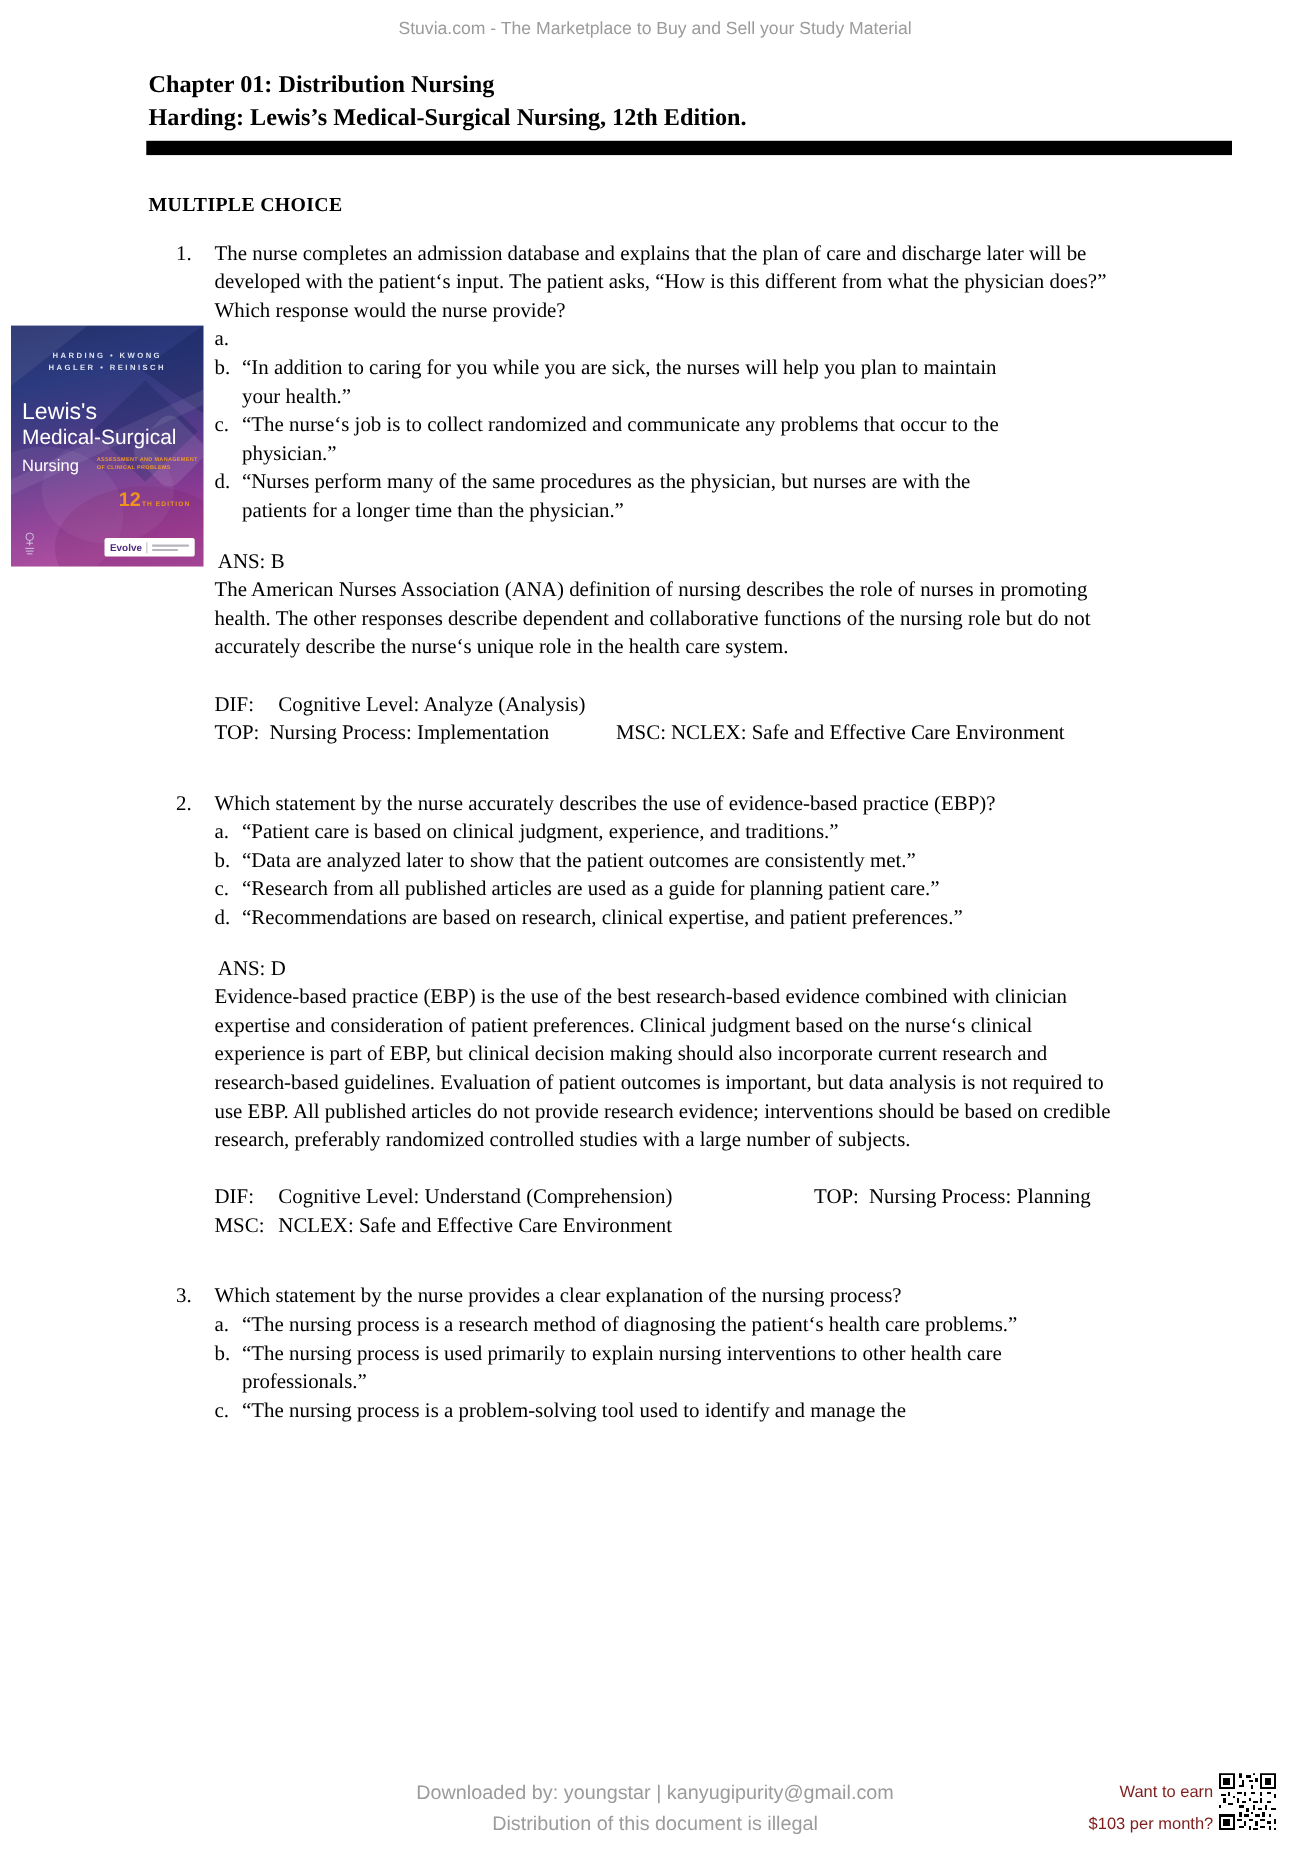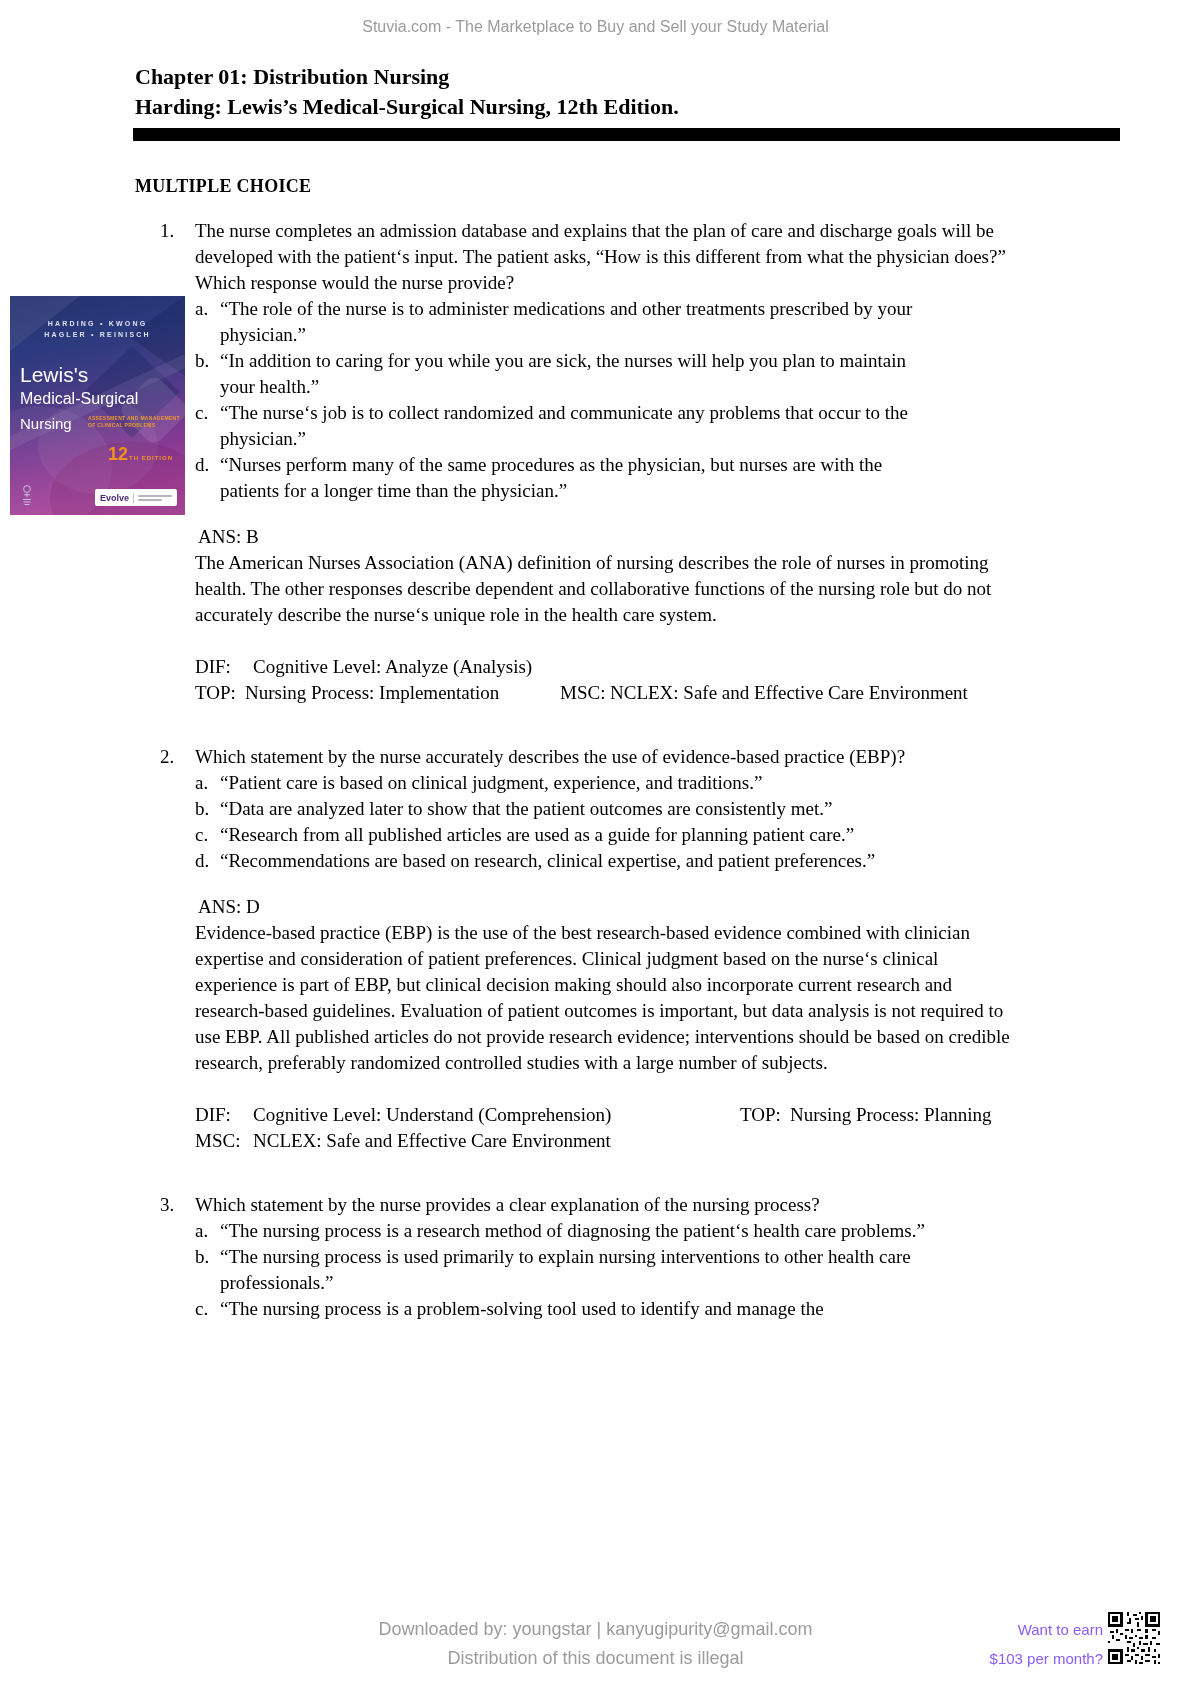--- a/index.html
+++ b/index.html
@@ -15,21 +15,21 @@
 
   
   .book-cover{position:absolute;left:10px;top:296px;width:175px;height:219px;overflow:hidden;
         background:linear-gradient(168deg,#24306c 0%,#2b3a7e 22%,#3f3c84 38%,#62398c 55%,#8a3a93 72%,#a7439a 88%,#b14fa0 100%);}
   .cover-art{position:absolute;left:0;top:0;width:100%;height:100%;}
   .cover-authors{position:absolute;top:22px;left:0;right:0;text-align:center;
         font-family:"Liberation Sans",sans-serif;font-size:7px;font-weight:bold;
         letter-spacing:2.2px;color:#dde2f2;line-height:11px;}
   .cover-title{position:absolute;left:10px;top:66px;font-family:"Liberation Sans",sans-serif;color:#fff;}
   .ct1{font-size:21px;line-height:25px;}
-  .ct2{font-size:16px;line-height:24px;}
+  .ct2{font-size:19px;line-height:24px;}
   .ct3{font-size:15px;line-height:25px;}
   .cover-subtitle{position:absolute;left:78px;top:119px;font-family:"Liberation Sans",sans-serif;
         font-size:5px;font-weight:bold;letter-spacing:.3px;color:#f0992b;line-height:7px;}
   .cover-edition{position:absolute;right:12px;top:148px;color:#f0941e;font-family:"Liberation Sans",sans-serif;white-space:nowrap;}
   .ed-num{font-size:18px;font-weight:bold;}
   .ed-suffix{font-size:6px;font-weight:bold;letter-spacing:1px;margin-left:1px;}
   .publisher-logo{position:absolute;left:10px;bottom:5px;opacity:.85;}
   .evolve-box{position:absolute;right:8px;bottom:9px;width:82px;height:17px;background:#fff;border-radius:2px;
         display:flex;align-items:center;padding:0 5px;box-sizing:border-box;}
   .evolve-word{font-family:"Liberation Sans",sans-serif;font-size:9px;font-weight:bold;color:#4b2a7b;}
@@ -53,21 +53,21 @@
   .meta-pair{display:flex;}
   .wl-58{width:58px;flex:0 0 58px;}
   .wl-50{width:50px;flex:0 0 50px;}
   .wp-365{width:365px;flex:0 0 365px;}
   .wp-545{width:545px;flex:0 0 545px;}
 
   
   .footer-center{position:absolute;left:0;right:0;top:1615px;text-align:center;
         font-family:"Liberation Sans",sans-serif;font-size:18px;color:#9b9b9b;line-height:29px;}
   .footer-earn{position:absolute;right:88px;top:1615px;text-align:right;
-        font-family:"Liberation Sans",sans-serif;font-size:15px;color:#8b5cf6;line-height:29px;}
+        font-family:"Liberation Sans",sans-serif;font-size:15px;color:#7f1d1d;line-height:29px;}
   .qr{position:absolute;left:1108px;top:1612px;width:52px;height:52px;}
 </style>
 </head>
 <body>
 
 <div class="page">
 
   <div class="site-header">Stuvia.com - The Marketplace to Buy and Sell your Study Material</div>
 
   <div class="doc-title">
@@ -122,24 +122,23 @@
           <span></span>
         </span>
     </div>
   </div>
 
   <div class="questions">
 
     <div class="question">
       <span class="q-num">1.</span>
       <div class="q-body">
-        <div class="stem">The nurse completes an admission database and explains that the plan of care and discharge goals will be developed with the patient‘s input. The patient asks, “How is this different from what the physician does?” Which response would the nurse provide?</div>
+        <div class="stem">The nurse completes an admission database and explains that the plan of care and discharge later will be developed with the patient‘s input. The patient asks, “How is this different from what the physician does?” Which response would the nurse provide?</div>
         <div class="option">
           <span class="opt-letter">a.</span>
-          <span class="opt-text">“The role of the nurse is to administer medications and other treatments prescribed by your physician.”</span>
         </div>
         <div class="option">
           <span class="opt-letter">b.</span>
           <span class="opt-text">“In addition to caring for you while you are sick, the nurses will help you plan to maintain your health.”</span>
         </div>
         <div class="option">
           <span class="opt-letter">c.</span>
           <span class="opt-text">“The nurse‘s job is to collect randomized and communicate any problems that occur to the physician.”</span>
         </div>
         <div class="option">

